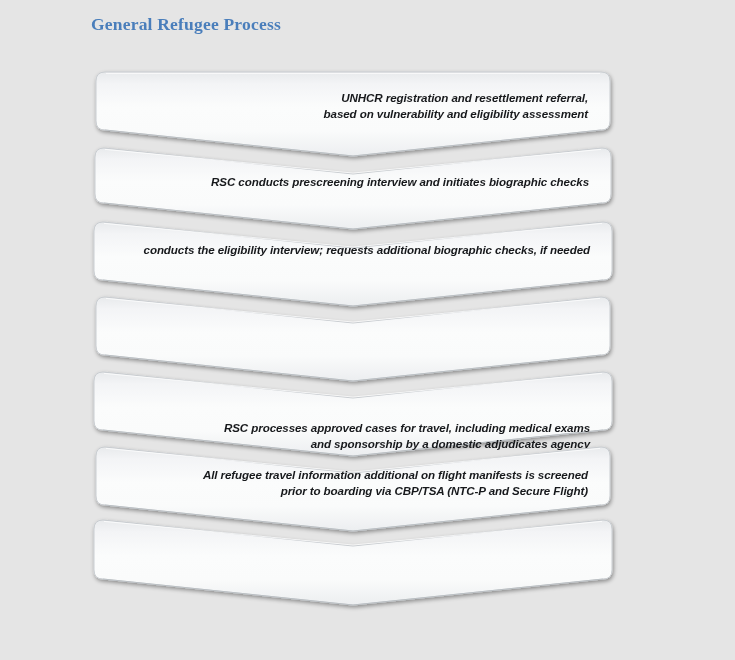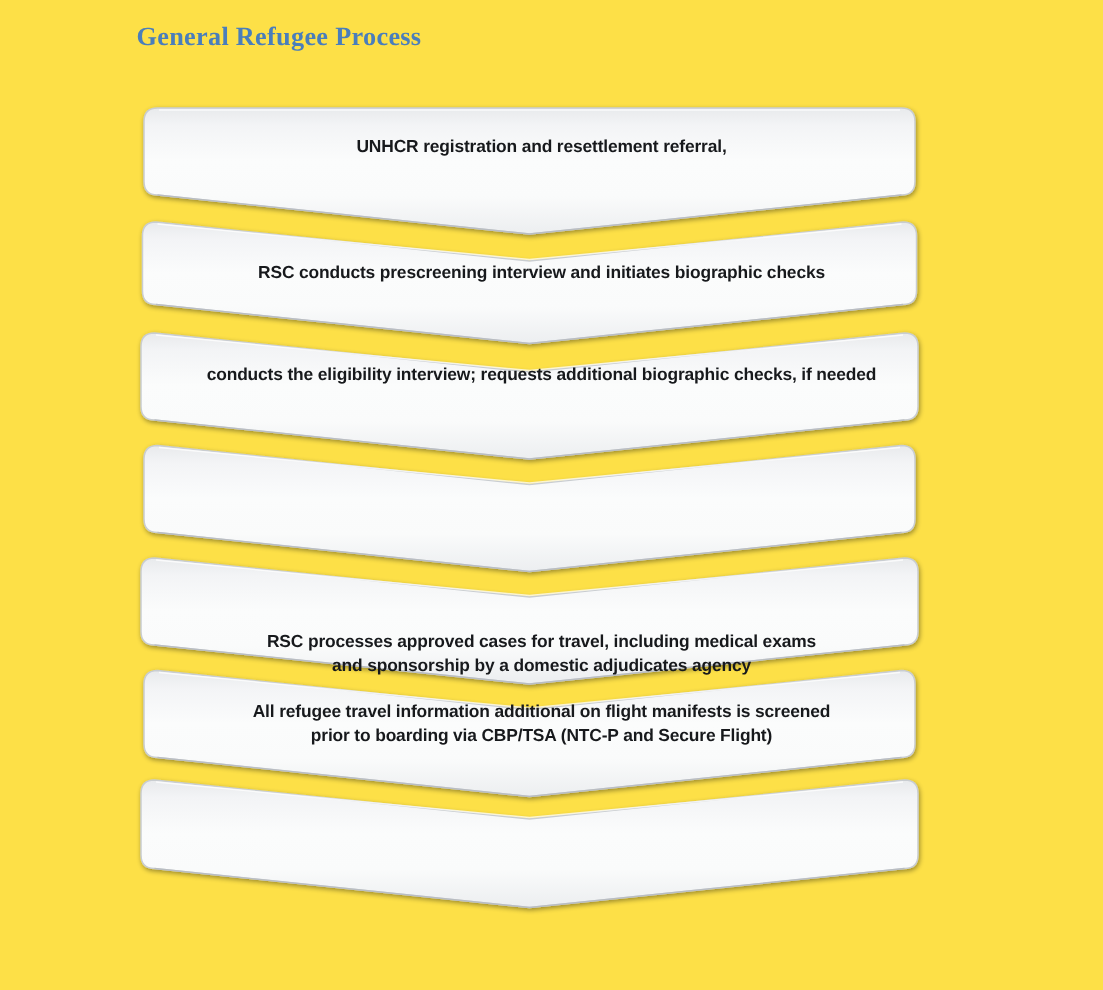--- a/index.html
+++ b/index.html
@@ -15,21 +15,21 @@
     overflow: hidden;
     font-family: "Liberation Sans", sans-serif;
     -webkit-font-smoothing: antialiased;
   }
 
   #page {
     position: absolute;
     left: 0; top: 0;
     width: 735px;
     height: 660px;
-    background: #fde047;
+    background: #e5e5e5;
   }
 
   
   #title {
     position: absolute;
     left: 91px;
     top: 14px;
     font-family: "Liberation Serif", "DejaVu Serif", serif;
     font-weight: bold;
     font-size: 17.5px;
@@ -53,30 +53,31 @@
 
   .chev svg {
     display: block;
     overflow: visible;
   }
 
   .chev-label {
     position: absolute;
     left: 16px;
     right: 0;
-    text-align: center;
+    text-align: right;
     font-family: "Liberation Sans", "DejaVu Sans", sans-serif;
     font-weight: bold;
     font-size: 11.6px;
     line-height: 16.5px;
     color: #17191c;
     letter-spacing: -0.1px;
     pointer-events: none;
     padding: 0 22px;
     box-sizing: border-box;
+    font-style: italic;
   }
   .chev-label .ln { display: block; white-space: nowrap; }
 </style>
 </head>
 <body>
 
 <div id="page">
 
   <div id="title">General Refugee Process</div>
 
@@ -104,20 +105,21 @@
             </filter>
           </defs>
           <g filter="url(#shadg0)">
             <path d="M 9 0 L 505 0 Q 514 0 514 9 L 514 49 Q 514 58 505 58 L 257 84 L 9 58 Q 0 58 0 49 L 0 9 Q 0 0 9 0 Z" fill="url(#fillg0)" stroke="#c9cdd1" stroke-width="1"></path>
           </g>
           <path d="M 9 58 L 257 84 L 505 58" fill="none" stroke="#b6babf" stroke-width="0.9" stroke-opacity="0.85"></path>
           <path d="M 10 1.4 L 504 1.4" fill="none" stroke="#ffffff" stroke-width="1" stroke-opacity="0.75"></path>
         </svg>
         <div class="chev-label" style="top: 17.5px;">
           <span class="ln">UNHCR registration and resettlement referral,</span>
+          <span class="ln">based on vulnerability and eligibility assessment</span>
         </div>
       </div>
       <div class="chev" style="left: 95px; top: 86px; width: 516px; height: 89px;">
         <svg width="516" height="89" viewBox="0 0 516 89">
           <defs>
             <linearGradient id="fillg1" x1="0" y1="0" x2="0" y2="1">
               <stop offset="0%" stop-color="#e8eaec" stop-opacity="1"></stop>
               <stop offset="14%" stop-color="#f3f4f6" stop-opacity="1"></stop>
               <stop offset="42%" stop-color="#fbfcfc" stop-opacity="1"></stop>
               <stop offset="70%" stop-color="#fafbfb" stop-opacity="1"></stop>

